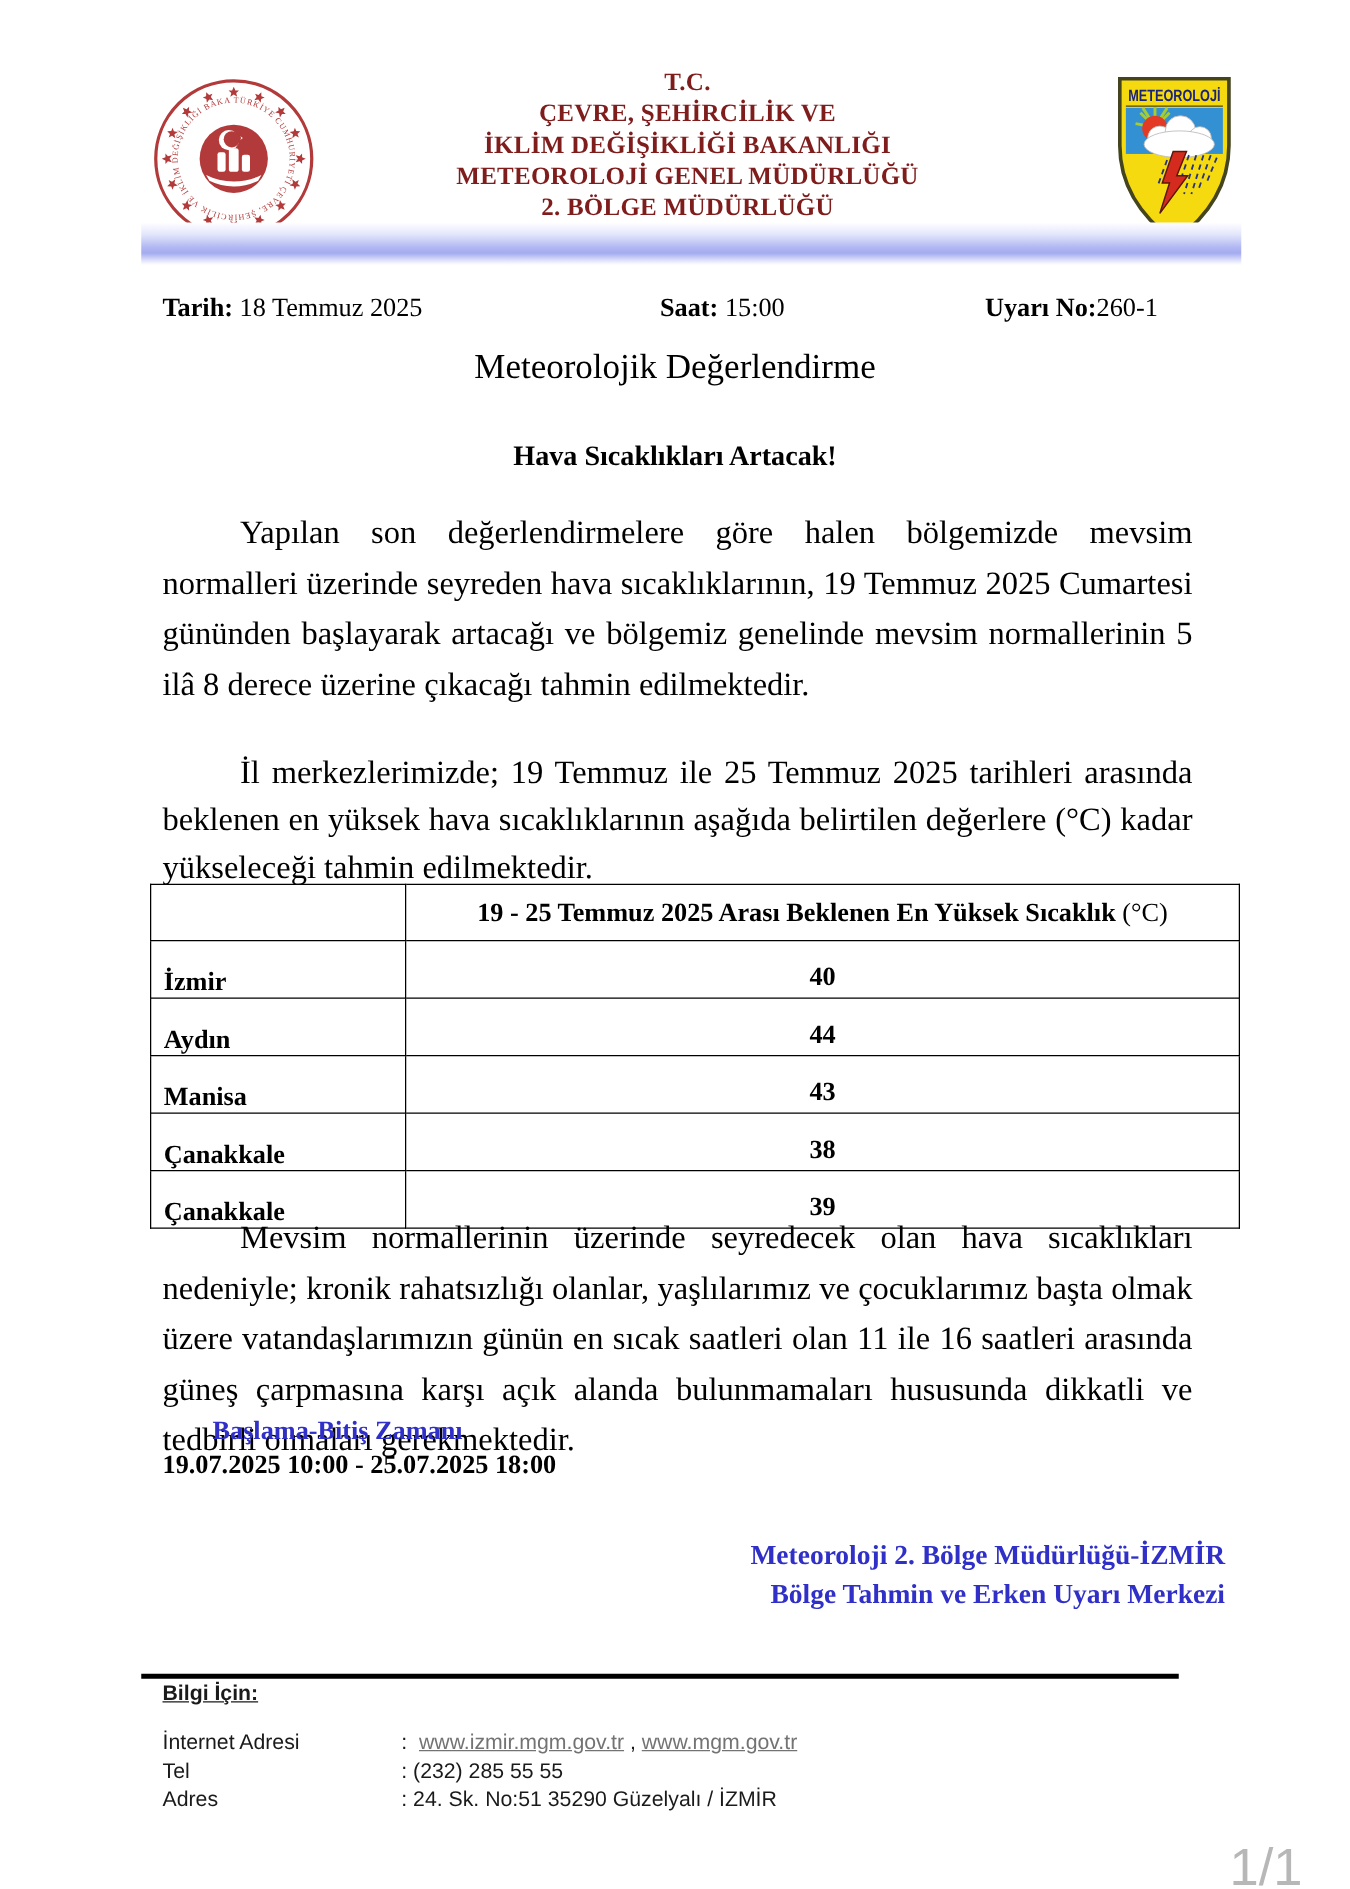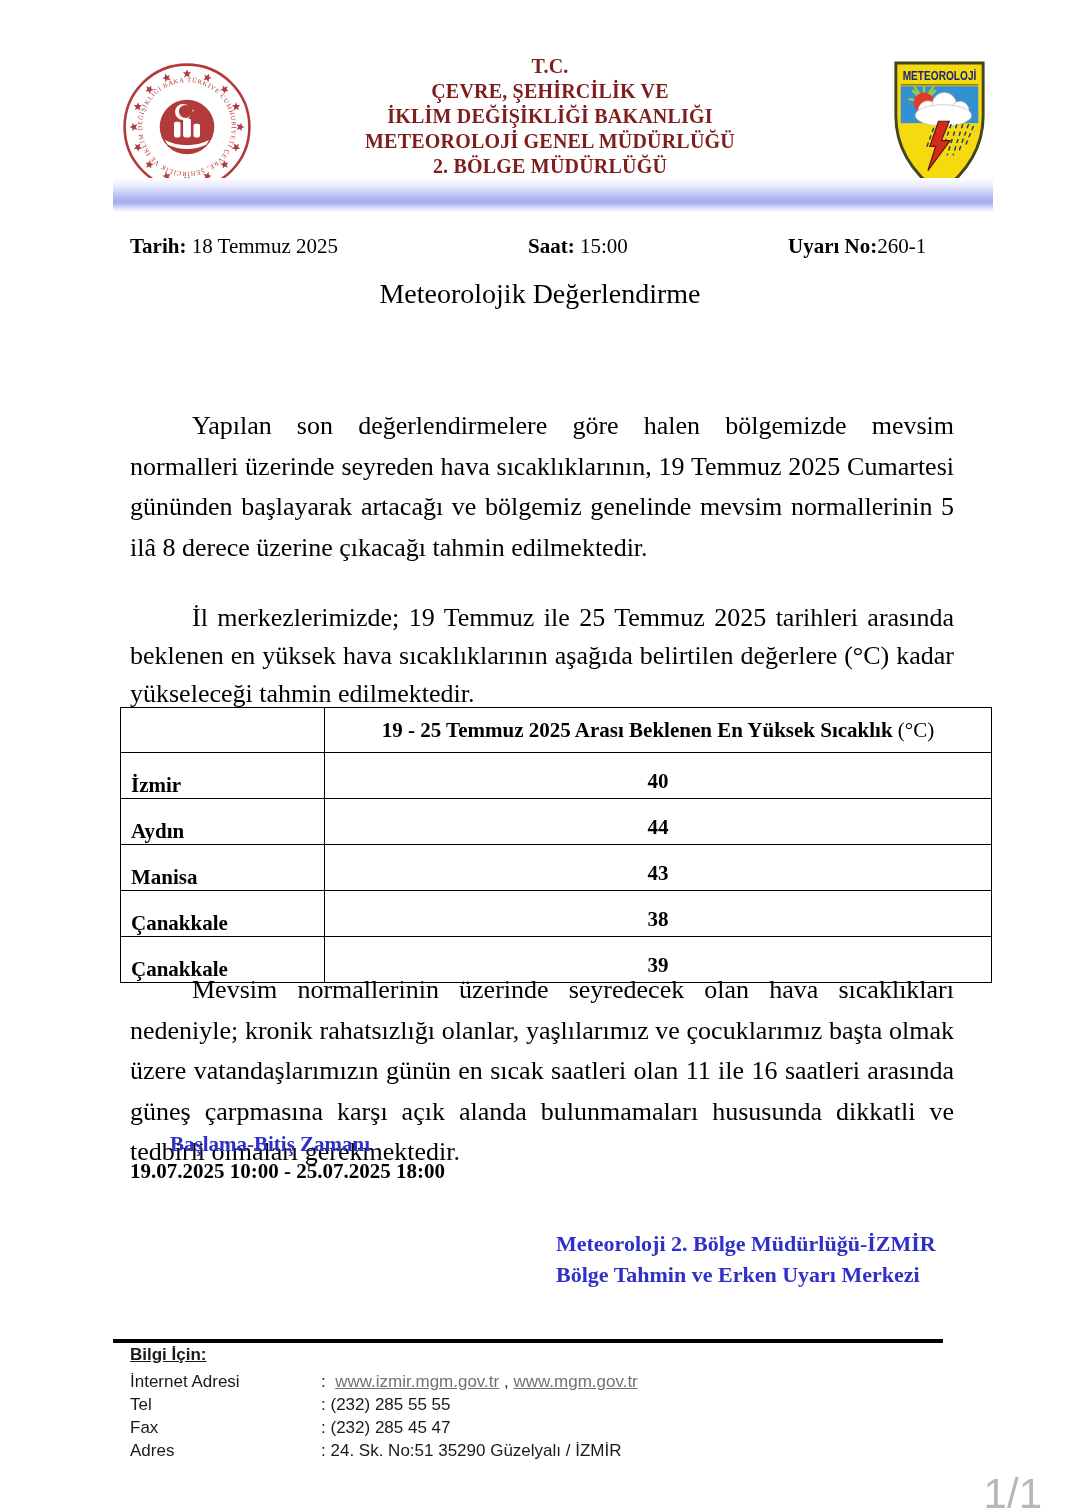--- a/index.html
+++ b/index.html
@@ -37,27 +37,27 @@
   table.temp th,table.temp td{border:1.6px solid #000;font-size:21px;}
   table.temp th.corner{width:201px;}
   table.temp th.main{height:44px;font-weight:bold;text-align:center;padding:0 6px;}
   table.temp th.main .unit{font-weight:normal;}
   table.temp td{height:40px;}
   td.city{font-weight:bold;text-align:left;padding:4px 4px 0 10px;vertical-align:bottom;}
   td.temp-val{font-weight:bold;text-align:center;vertical-align:bottom;padding-bottom:4px;}
   
   .validity-label{position:absolute;left:130px;top:1132px;color:#3030c8;font-weight:bold;font-size:21px;margin-left:40px;}
   .validity-value{position:absolute;left:130px;top:1159px;font-weight:bold;font-size:21px;}
-  .signature{position:absolute;left:556px;top:1228px;width:424px;text-align:left;
+  .signature{position:absolute;left:556px;top:1228px;width:424px;text-align:right;
     color:#3030c8;font-weight:bold;font-size:22px;line-height:31px;}
   
   .footer-rule{position:absolute;left:113px;top:1339px;width:830px;height:4px;background:#000;}
   .footer{position:absolute;left:130px;top:1345px;width:830px;
     font-family:"Liberation Sans","DejaVu Sans",sans-serif;font-size:17px;color:#1a1a1a;}
-  .footer .heading{font-weight:bold;text-decoration:underline;margin-bottom:5px;}
+  .footer .heading{font-weight:bold;text-decoration:underline;margin-bottom:17px;}
   .footer .frow{position:relative;height:23px;line-height:23px;}
   .footer .flabel{position:absolute;left:0;}
   .footer .fvalue{position:absolute;left:191px;}
   .footer a{color:#737373;text-decoration:underline;cursor:pointer;}
   
   .page-indicator{position:absolute;right:38px;top:1470px;color:#b7b7b7;
     font-family:"Liberation Sans","DejaVu Sans",sans-serif;font-size:42px;font-weight:400;}
 </style>
 </head>
 <body>
@@ -144,20 +144,21 @@
 
   <div class="gradient-bar"></div>
 
   <div class="info-row">
     <span class="info-date"><span class="lbl">Tarih:</span><span> 18 Temmuz 2025</span></span>
     <span class="info-time"><span class="lbl">Saat:</span><span> 15:00</span></span>
     <span class="info-warning"><span class="lbl">Uyarı No:</span><span>260-1</span></span>
   </div>
 
   <div class="doc-title">Meteorolojik Değerlendirme</div>
+  <div class="doc-subtitle">Hava Sıcaklıkları Artacak!</div>
 
   <div class="para para1">Yapılan son değerlendirmelere göre halen bölgemizde mevsim normalleri üzerinde seyreden hava sıcaklıklarının, 19 Temmuz 2025 Cumartesi gününden başlayarak artacağı ve bölgemiz genelinde mevsim normallerinin 5 ilâ 8 derece üzerine çıkacağı tahmin edilmektedir.</div>
   <div class="para para2">İl merkezlerimizde; 19 Temmuz ile 25 Temmuz 2025 tarihleri arasında beklenen en yüksek hava sıcaklıklarının aşağıda belirtilen değerlere (°C) kadar yükseleceği tahmin edilmektedir.</div>
 
   <table class="temp">
     <thead>
       <tr>
         <th class="corner"></th>
         <th class="main"><span>19 - 25 Temmuz 2025 Arası Beklenen En Yüksek Sıcaklık </span><span class="unit">(°C)</span></th>
       </tr>
@@ -203,24 +204,20 @@
       <span class="flabel">İnternet Adresi</span>
       <span class="fvalue"><span>:</span>&nbsp;
         <a>www.izmir.mgm.gov.tr</a><span> , </span><a>www.mgm.gov.tr</a>
       </span>
     </div>
     <div class="frow">
       <span class="flabel">Tel</span>
       <span class="fvalue"><span>:</span>&nbsp;<span>(232) 285 55 55</span></span>
     </div>
     <div class="frow">
-      <span class="flabel">Fax</span>
-      <span class="fvalue"><span>:</span>&nbsp;<span>(232) 285 45 47</span></span>
-    </div>
-    <div class="frow">
       <span class="flabel">Adres</span>
       <span class="fvalue"><span>:</span>&nbsp;<span>24. Sk. No:51 35290 Güzelyalı / İZMİR</span></span>
     </div>
   </div>
 
   <div class="page-indicator">1/1</div>
 
 </div>
 
 </body></html>

